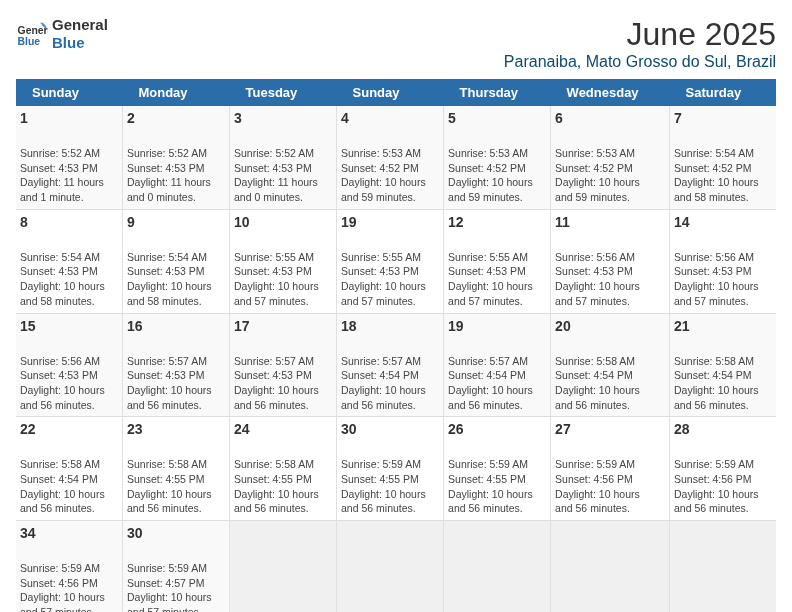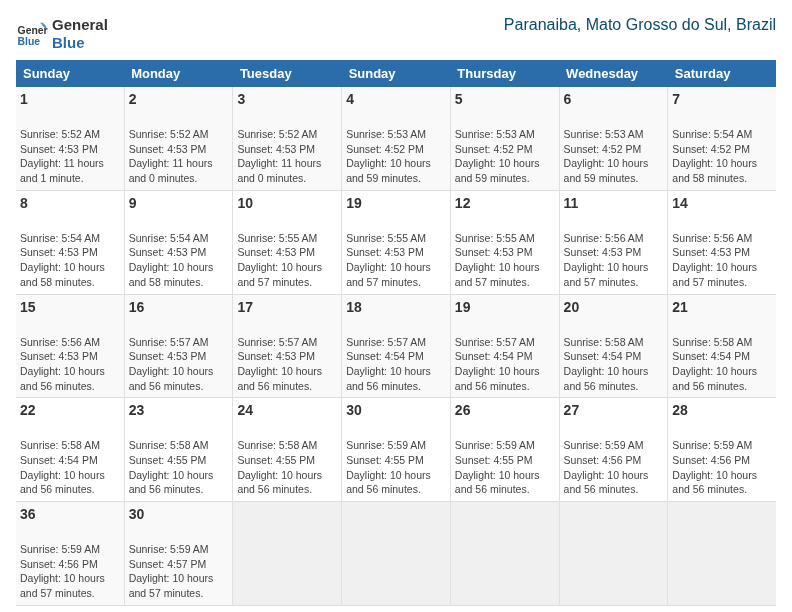--- a/index.html
+++ b/index.html
@@ -40,21 +40,21 @@
     table {
       width: 100%;
       border-collapse: collapse;
       font-size: 11px;
     }
     thead tr {
       background-color: #2a6da8;
       color: white;
     }
     thead th {
-      padding: 6px 7px;
+      padding: 6px 16px;
       text-align: left;
       font-size: 13px;
       font-weight: bold;
     }
     tbody tr {
       border-bottom: 1px solid #ddd;
     }
     tbody tr:nth-child(odd) {
       background-color: #f9f9f9;
     }
@@ -95,20 +95,21 @@
       <text x="2" y="34" font-size="13" font-weight="bold" fill="#2a6da8">Blue</text>
       <polygon points="32,8 40,16 36,8" fill="#2a6da8"></polygon>
       <polygon points="36,4 44,12 40,4" fill="#4a9ad4" transform="translate(-6,2)"></polygon>
     </svg>
     <div style="line-height:1.2">
       <div style="font-size:15px;font-weight:bold;color:#333;">General</div>
       <div style="font-size:15px;font-weight:bold;color:#2a6da8;">Blue</div>
     </div>
   </div>
   <div class="title-area">
+    <div class="main-title">June 2025</div>
     <div class="sub-title">Paranaiba, Mato Grosso do Sul, Brazil</div>
   </div>
 </div>
 
 <table>
   <thead>
     <tr>
     <th>Sunday</th>
         <th>Monday</th>
         <th>Tuesday</th>
@@ -234,21 +235,21 @@
           <span class="day-num">27</span>
           <div class="day-info">Sunrise: 5:59 AM<br>Sunset: 4:56 PM<br>Daylight: 10 hours<br>and 56 minutes.</div>
         </td>
         <td>
           <span class="day-num">28</span>
           <div class="day-info">Sunrise: 5:59 AM<br>Sunset: 4:56 PM<br>Daylight: 10 hours<br>and 56 minutes.</div>
         </td>
       </tr>
       <tr>
         <td>
-          <span class="day-num">36</span>
+          <span class="day-num">34</span>
           <div class="day-info">Sunrise: 5:59 AM<br>Sunset: 4:56 PM<br>Daylight: 10 hours<br>and 57 minutes.</div>
         </td>
         <td>
           <span class="day-num">30</span>
           <div class="day-info">Sunrise: 5:59 AM<br>Sunset: 4:57 PM<br>Daylight: 10 hours<br>and 57 minutes.</div>
         </td>
         <td class="empty-cell"></td>
         <td class="empty-cell"></td>
         <td class="empty-cell"></td>
         <td class="empty-cell"></td>

